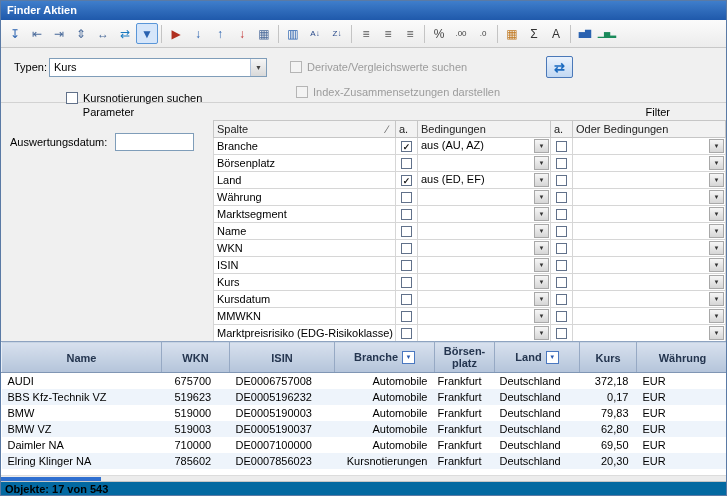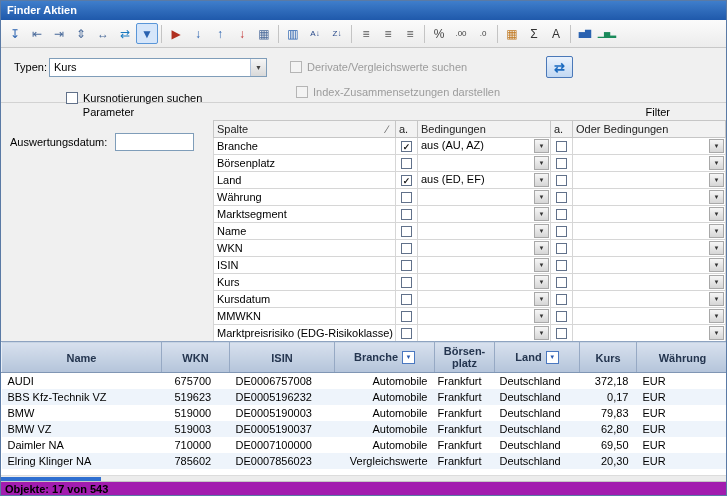--- a/index.html
+++ b/index.html
@@ -67,21 +67,21 @@
   .results tbody td:nth-child(4) { text-align: right; padding-right: 7px; }
   .results tbody td:nth-child(5) { padding-left: 3px; }
   .results tbody td:nth-child(6) { padding-left: 5px; margin-left: 32px; }
   .results tbody td:nth-child(7) { text-align: right; padding-right: 8px; }
   .results tbody td:nth-child(8) { padding-left: 6px; }
 
   .clip-row { height: 6px; background: #fff; }
   .hscroll { height: 6px; background: #ececec; border-top: 1px solid #dcdcdc; position: relative; }
   .hthumb { position: absolute; left: 0; top: 1px; width: 100px; height: 4px; background: #2f6fd0; }
 
-  .statusbar { height: 15px; background: #a21caf; border-top: 1px solid #c6c6c6; font-weight: bold; padding: 1px 0 14px 4px; color: #000; }
+  .statusbar { height: 15px; background: #0369a1; border-top: 1px solid #c6c6c6; font-weight: bold; padding: 1px 0 14px 4px; color: #000; }
 </style>
 </head>
 <body>
 
 <div class="window">
 
   <div class="titlebar">
     <span>Finder Aktien</span>
   </div>
 
@@ -341,21 +341,21 @@
           <td>Automobile</td>
           <td>Frankfurt</td>
           <td>Deutschland</td>
           <td>69,50</td>
           <td>EUR</td>
         </tr>
         <tr class="alt">
           <td>Elring Klinger NA</td>
           <td>785602</td>
           <td>DE0007856023</td>
-          <td>Vergleichswerte</td>
+          <td>Kursnotierungen</td>
           <td>Frankfurt</td>
           <td>Deutschland</td>
           <td>20,30</td>
           <td>EUR</td>
         </tr>
       </tbody>
   </table>
 
   <div class="clip-row"></div>
 

